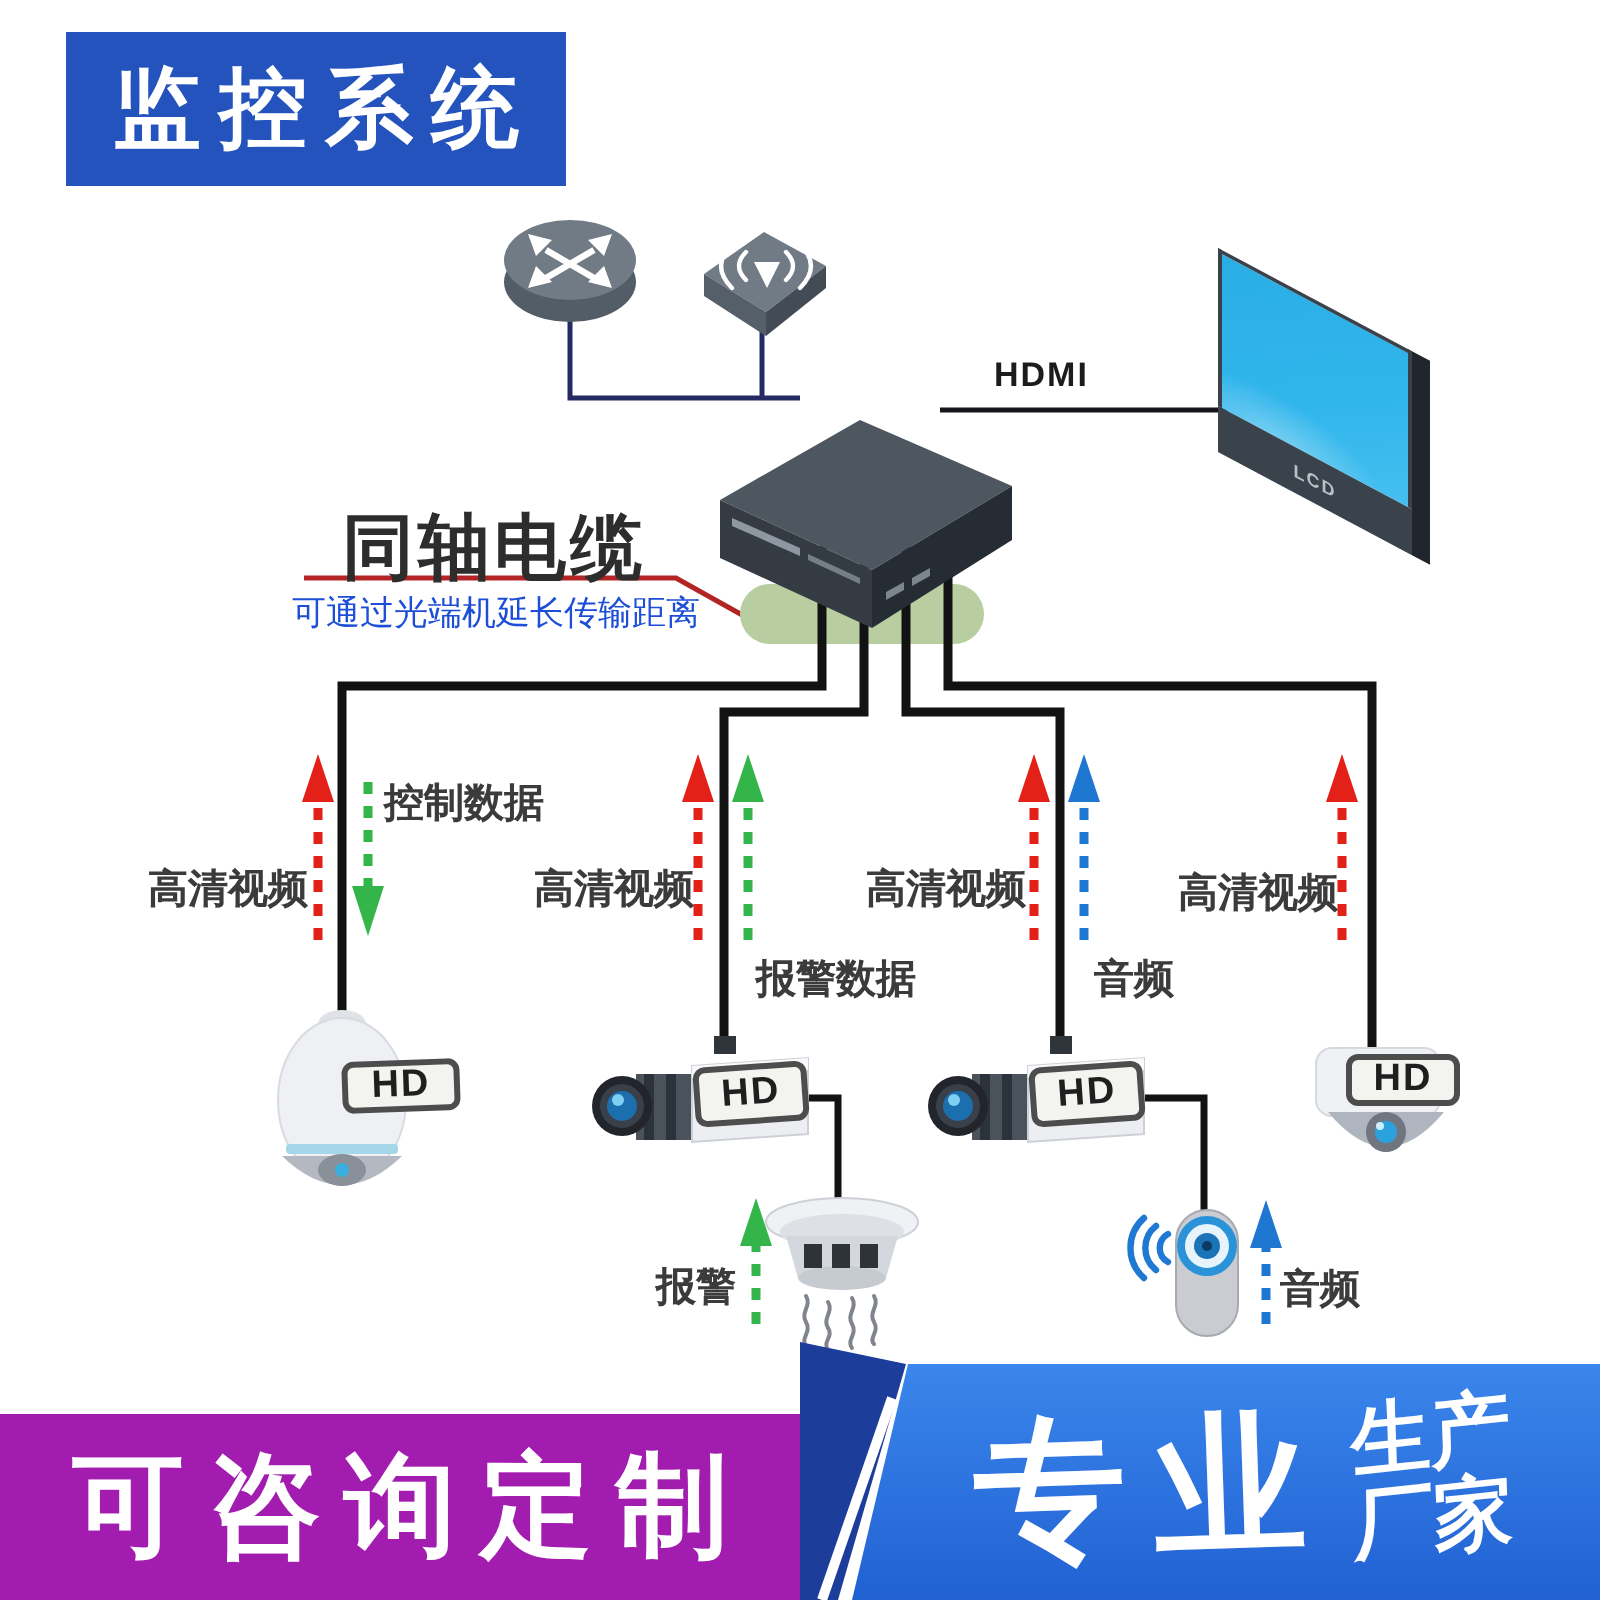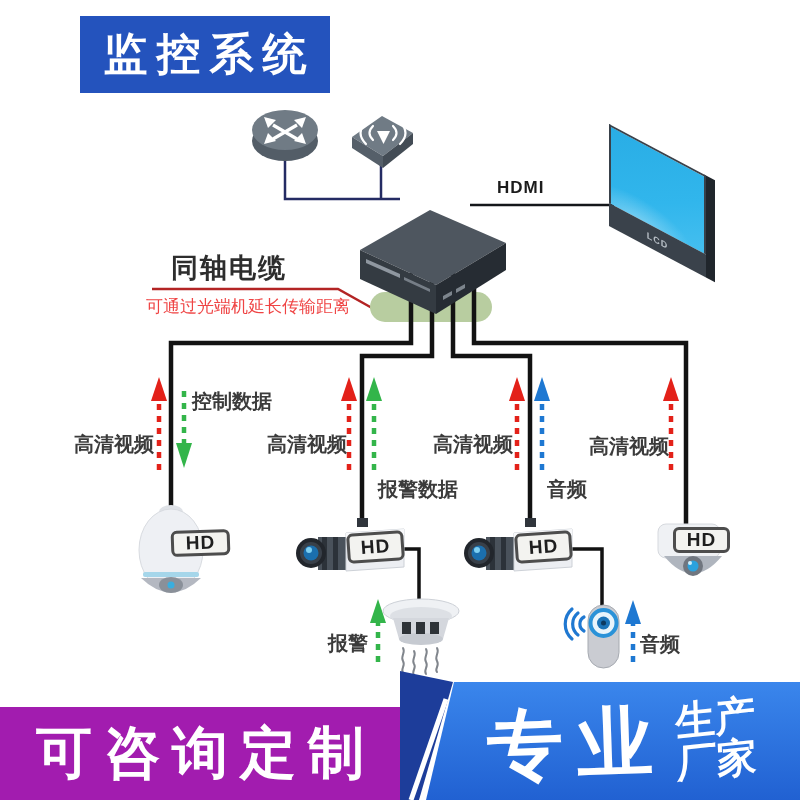--- a/index.html
+++ b/index.html
@@ -3,27 +3,27 @@
 <meta charset="utf-8">
 <style>
   html,body{margin:0;padding:0;background:#e8e8e8;}
   .page{position:relative;width:800px;height:800px;background:#ffffff;overflow:hidden;
         font-family:"Liberation Sans","DejaVu Sans",sans-serif;}
   .abs{position:absolute;}
   svg.layer{position:absolute;left:0;top:0;width:800px;height:800px;}
 
   
   .banner-top{left:33px;top:16px;width:250px;height:77px;background:#2453bd;
-    display:flex;align-items:center;justify-content:center;margin-left:47px;}
+    display:flex;align-items:center;justify-content:center;}
   .banner-top span{color:#ffffff;font-size:44px;font-weight:900;letter-spacing:9px;text-indent:9px;white-space:nowrap;}
 
   
   .flow-label{font-size:20px;font-weight:600;color:#3b3b3b;white-space:nowrap;}
-  .coax-title{left:171px;top:250px;font-size:27px;font-weight:700;color:#2d2d2d;letter-spacing:2px;white-space:nowrap;}
-  .coax-note{left:146px;top:295px;font-size:17px;font-weight:500;color:#ef4444;white-space:nowrap;}
+  .coax-title{left:171px;top:250px;font-size:36px;font-weight:700;color:#2d2d2d;letter-spacing:2px;white-space:nowrap;}
+  .coax-note{left:146px;top:295px;font-size:17px;font-weight:500;color:#1d4ed8;white-space:nowrap;}
   .hdmi{left:497px;top:178px;font-size:17px;font-weight:700;color:#1c1c1c;letter-spacing:1px;}
 
   
   .hd-badge{display:flex;align-items:center;justify-content:center;background:#f3f3f0;
     border:3px solid #4d4d4d;border-radius:6px;box-sizing:border-box;
     font-size:19px;font-weight:800;color:#1f1f1f;letter-spacing:1px;}
   .hd1{left:171px;top:530px;width:59px;height:26px;transform:rotate(-2deg);}
   .hd2{left:347px;top:532px;width:57px;height:30px;transform:rotate(-4deg);}
   .hd3{left:515px;top:532px;width:57px;height:30px;transform:rotate(-4deg);}
   .hd4{left:673px;top:527px;width:57px;height:26px;}

